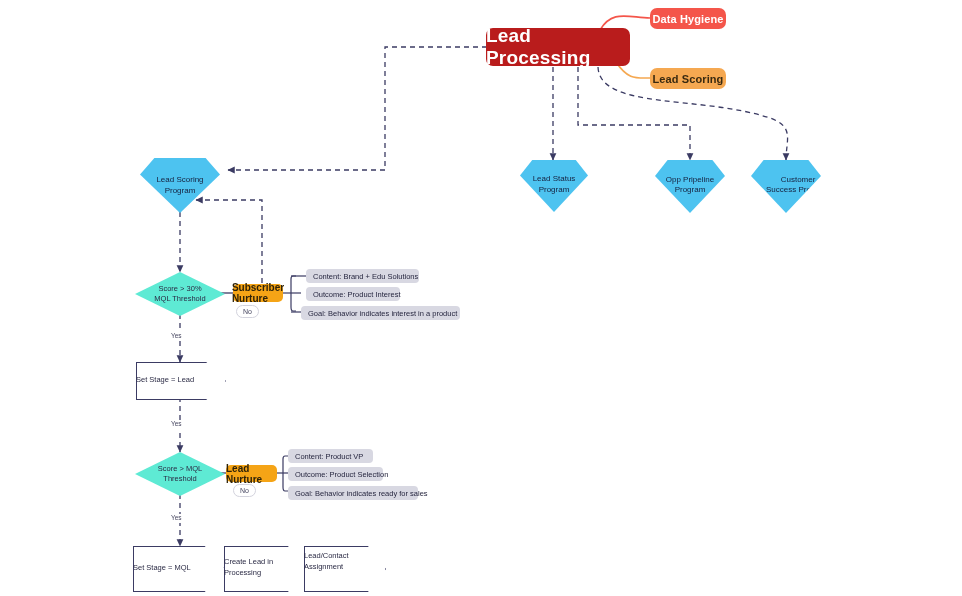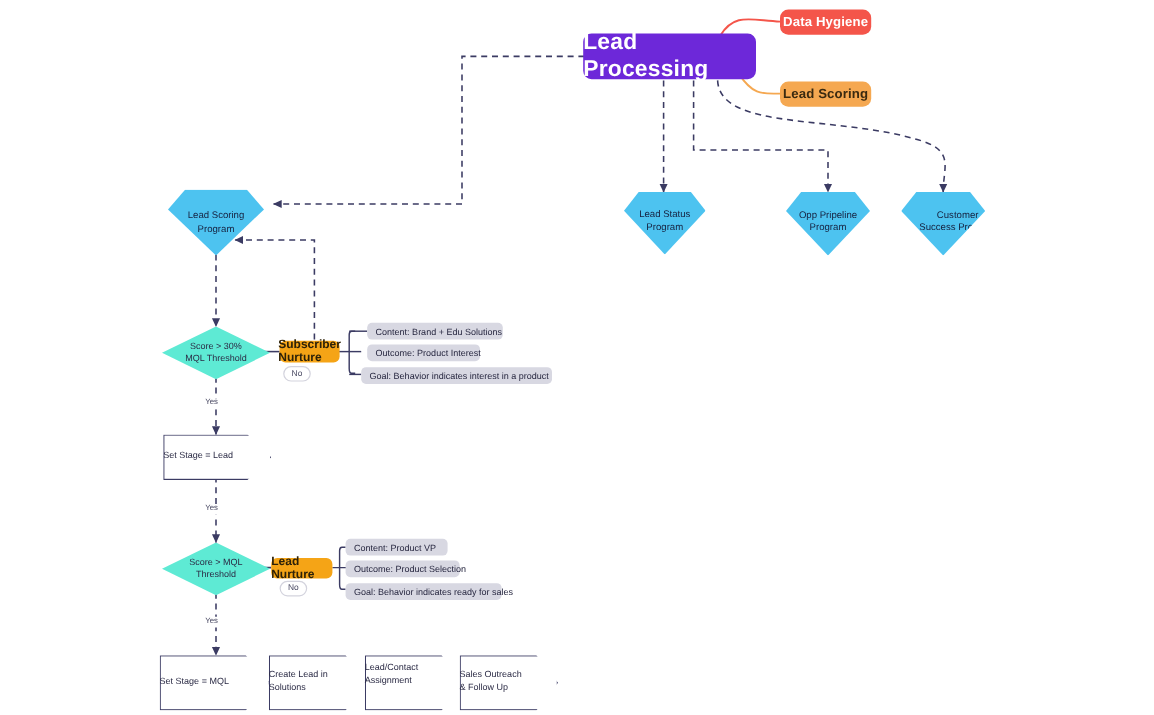--- a/index.html
+++ b/index.html
@@ -29,21 +29,21 @@
     height: 596px;
     pointer-events: none;
   }
   .node {
     position: absolute;
     box-sizing: border-box;
   }
 
   
   .root-node {
-    background: #6d28d9;
+    background: #b91c1c;
     color: #ffffff;
     border-radius: 7px;
     display: flex;
     align-items: center;
     justify-content: center;
     font-size: 19px;
     font-weight: bold;
     letter-spacing: 0.2px;
   }
 
@@ -303,38 +303,29 @@
     <div class="chevron-inner">
       <span class="chevron-label">Set Stage = MQL</span>
     </div>
   </div>
 
   <div class="node" style="left:224px; top:546px; width:80px; height:44px;">
     <div class="chevron" style="position:absolute;left:0;top:0;width:80px;height:44px;"></div>
     <div class="chevron-inner">
       <span class="chevron-label">
         <span>Create Lead in</span><br>
-        <span>Solutions</span>
+        <span>Processing</span>
       </span>
     </div>
   </div>
 
   <div class="node" style="left:304px; top:546px; width:80px; height:32px;">
     <div class="chevron" style="position:absolute;left:0;top:0;width:80px;height:44px;"></div>
     <div class="chevron-inner">
       <span class="chevron-label">
         <span>Lead/Contact</span><br>
         <span>Assignment</span>
       </span>
     </div>
   </div>
 
-  <div class="node" style="left:383px; top:546px; width:80px; height:44px;">
-    <div class="chevron" style="position:absolute;left:0;top:0;width:80px;height:44px;"></div>
-    <div class="chevron-inner">
-      <span class="chevron-label">
-        <span>Sales Outreach</span><br>
-        <span>&amp; Follow Up</span>
-      </span>
-    </div>
-  </div>
 
 </div>
 
 </body></html>

